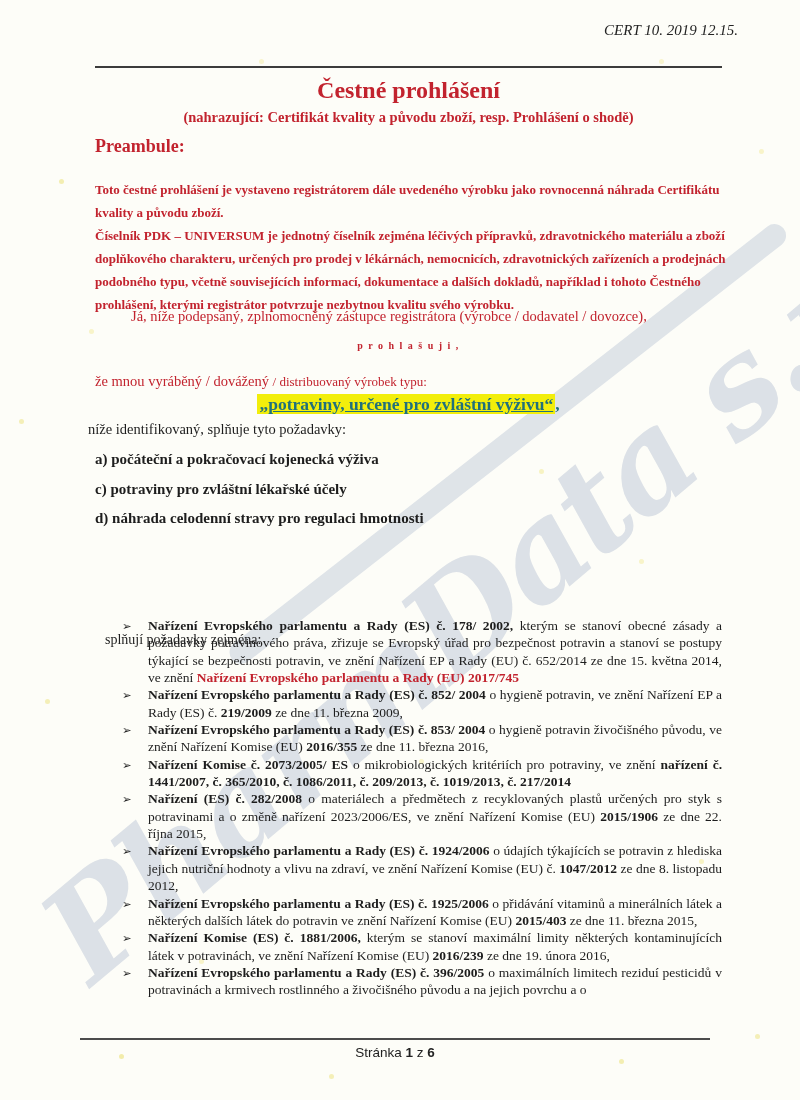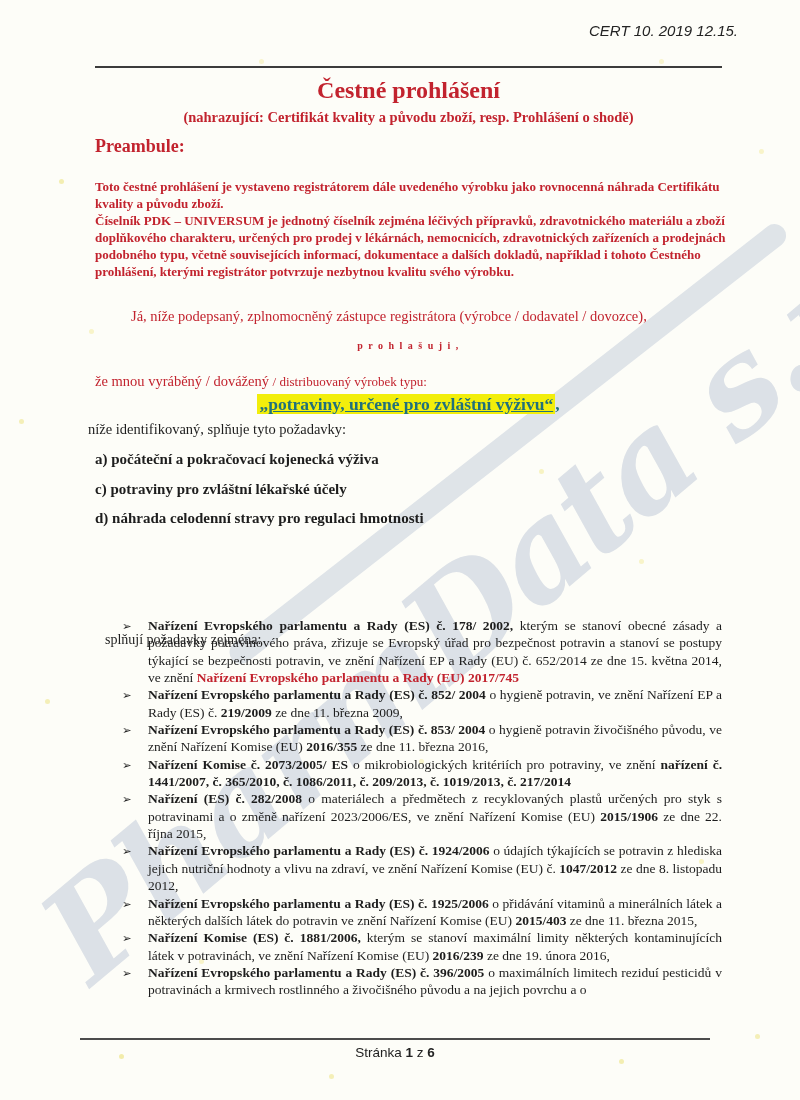--- a/index.html
+++ b/index.html
@@ -31,30 +31,30 @@
     pointer-events:none;
   }
   .watermark-swash {
     position:absolute; left:232px; top:648px; width:700px; height:23px; z-index:1;
     border-radius:12px; background:rgba(165,179,202,.34);
     transform:rotate(-38deg); transform-origin:left center; pointer-events:none;
   }
   
   .content { position:relative; z-index:2; }
   .doc-code { position:absolute; top:22px; right:62px;
-    font-family:Liberation Sans, sans-serif; font-style:italic; font-size:15px; color:#232323; }
+    font-family:Liberation Serif, serif; font-style:italic; font-size:15px; color:#232323; }
   .top-line { position:absolute; top:66px; left:95px; width:627px; border-top:2px solid #3c3c3c; }
   .red { color:#c2232e; }
   .doc-title { position:absolute; top:77px; left:95px; width:627px; text-align:center;
     font-size:24px; font-weight:bold; }
   .doc-subtitle { position:absolute; top:109px; left:95px; width:627px; text-align:center;
     font-size:14.5px; font-weight:bold; }
   .preamb-head { position:absolute; top:136px; left:95px; font-size:18px; font-weight:bold; }
   .preamb { position:absolute; top:178px; left:95px; width:632px;
-    font-size:13px; font-weight:bold; line-height:17px; }
+    font-size:13px; font-weight:bold; line-height:23px; }
   .decl-intro { position:absolute; top:308px; left:131px; font-size:14.5px; }
   .decl-verb { position:absolute; top:340px; left:95px; width:627px; text-align:center;
     font-size:10px; font-weight:bold; letter-spacing:1.5px; }
   .product-line { position:absolute; top:373px; left:95px; font-size:14.5px; }
   .product-line .seg2 { font-size:13px; }
   .highlight-row { position:absolute; top:394px; left:95px; width:627px; text-align:center;
     font-size:17.5px; font-weight:bold; }
   .hl-text { background:#f2ee0b; color:#20707c; text-decoration:underline;
     text-decoration-color:#20707c; padding:0 2px; }
   .hl-comma { color:#20707c; text-decoration:underline; }

